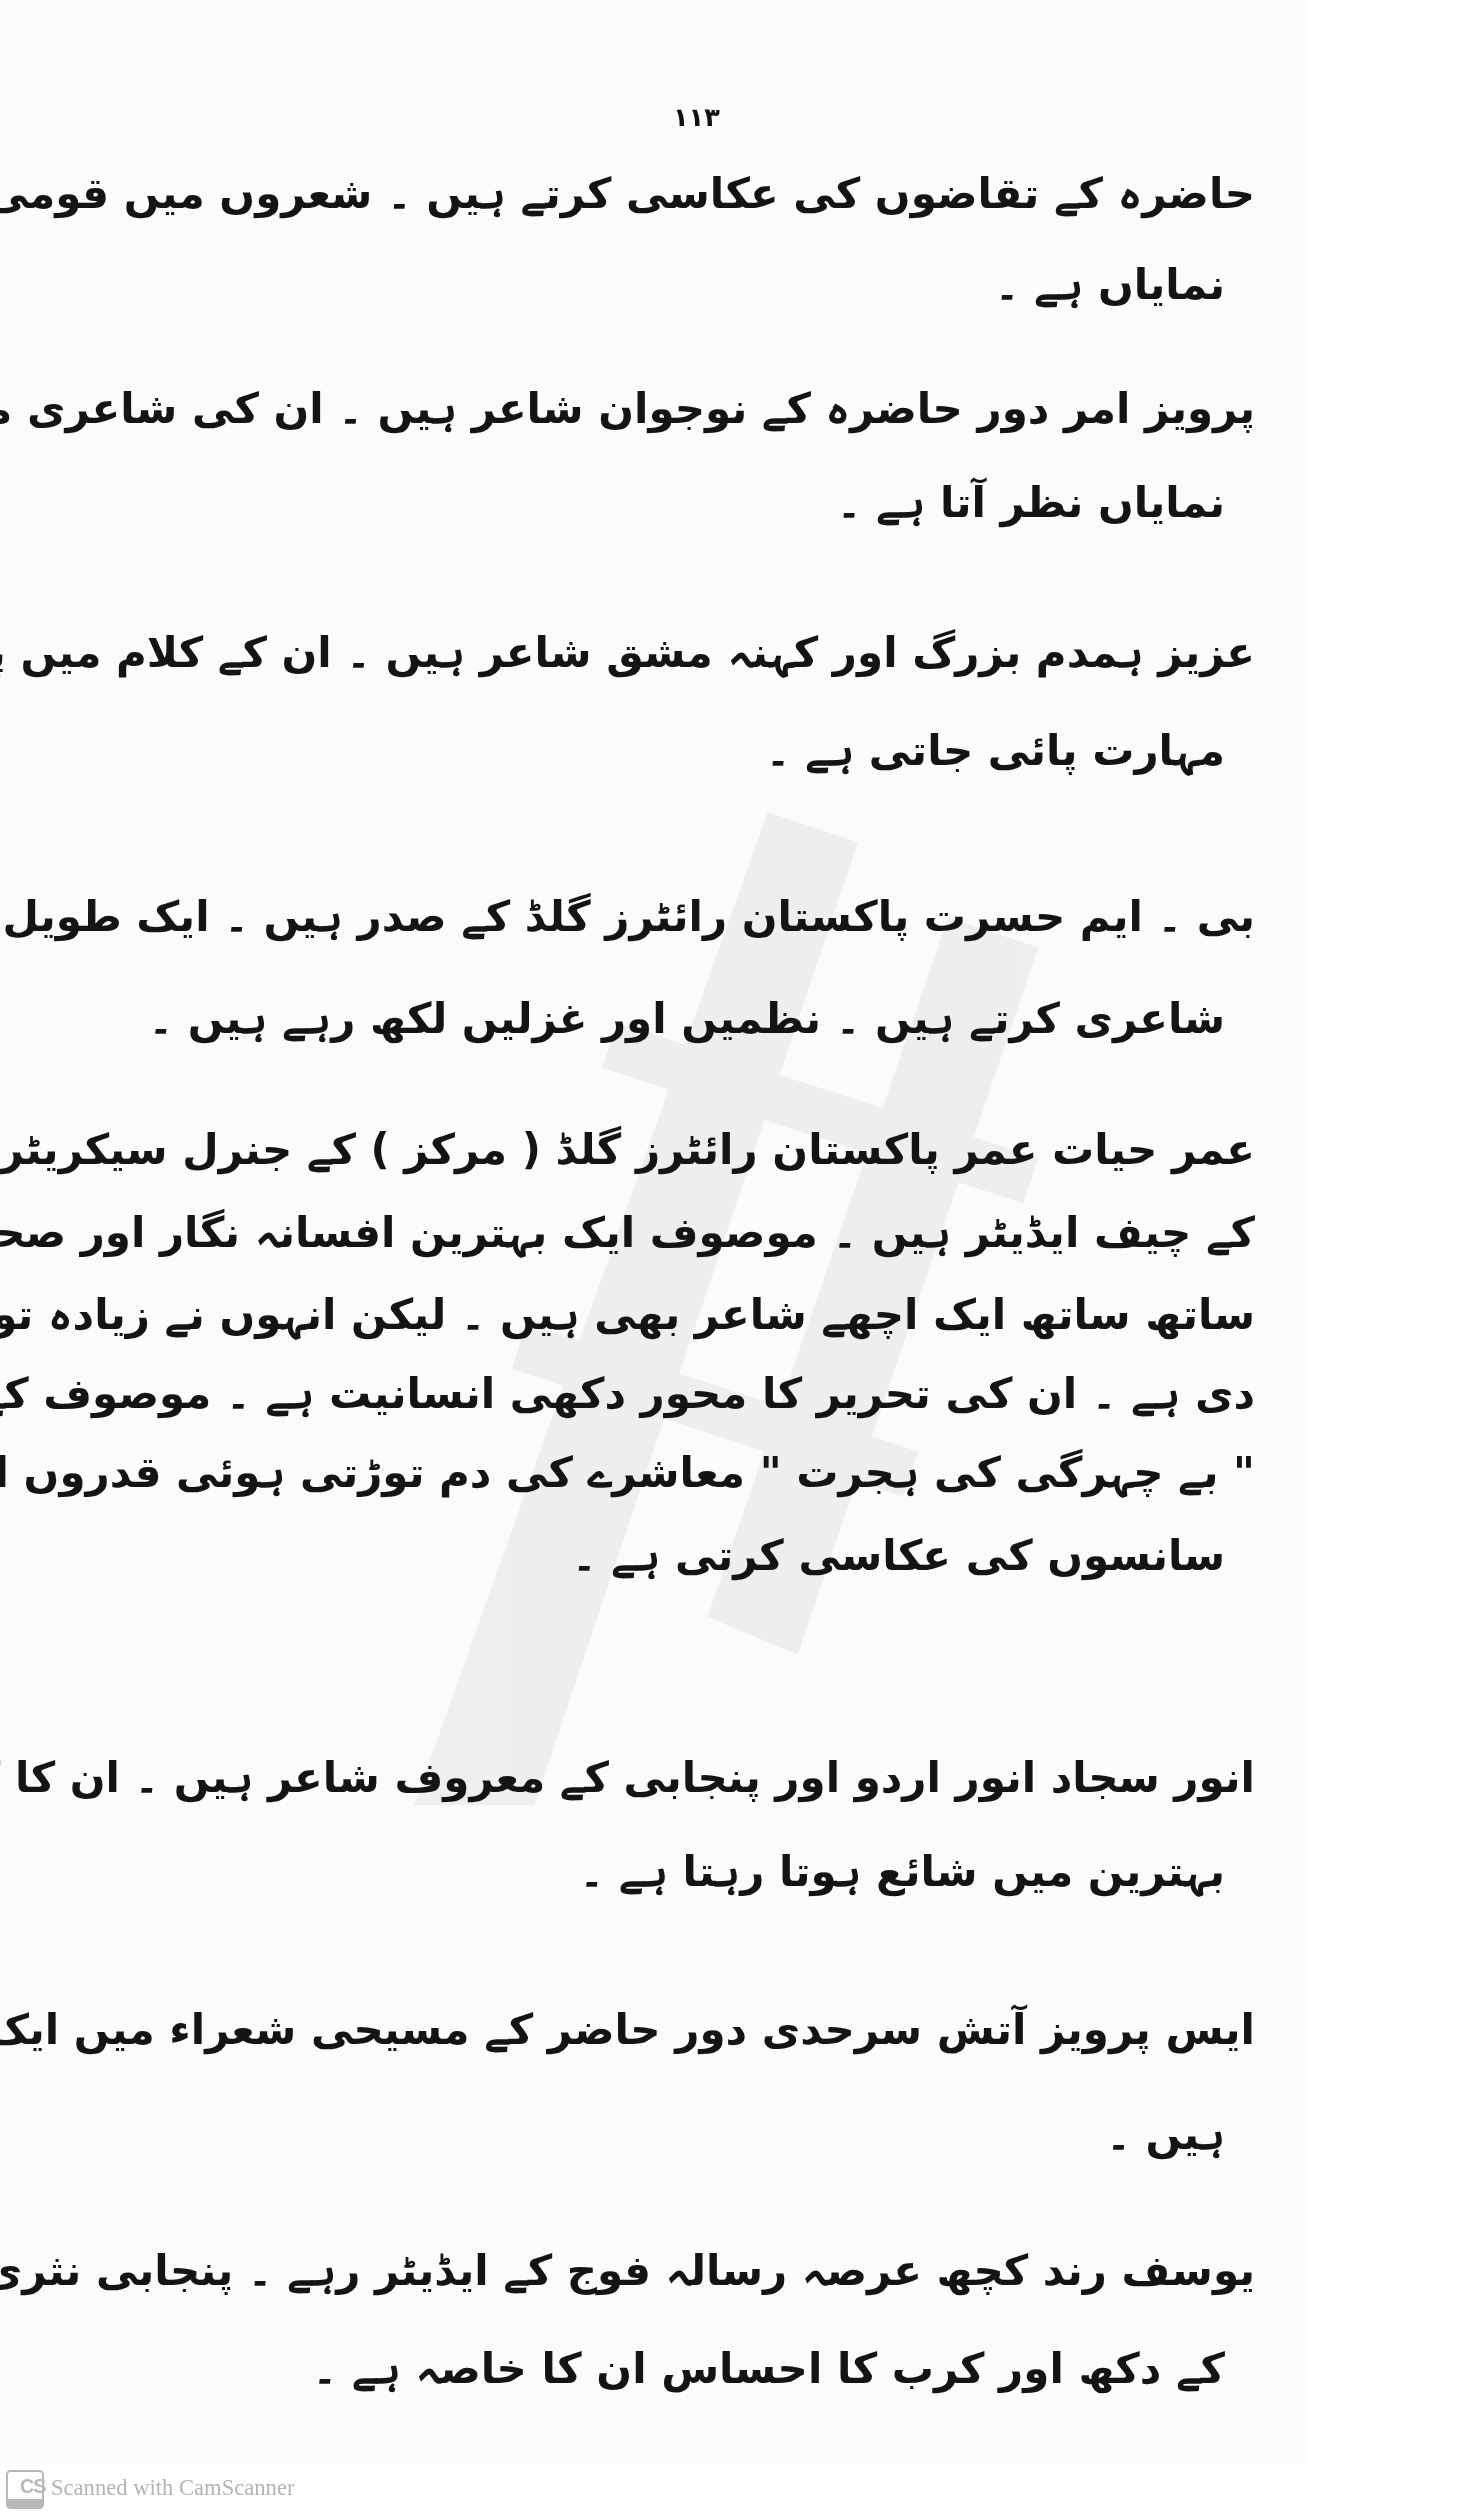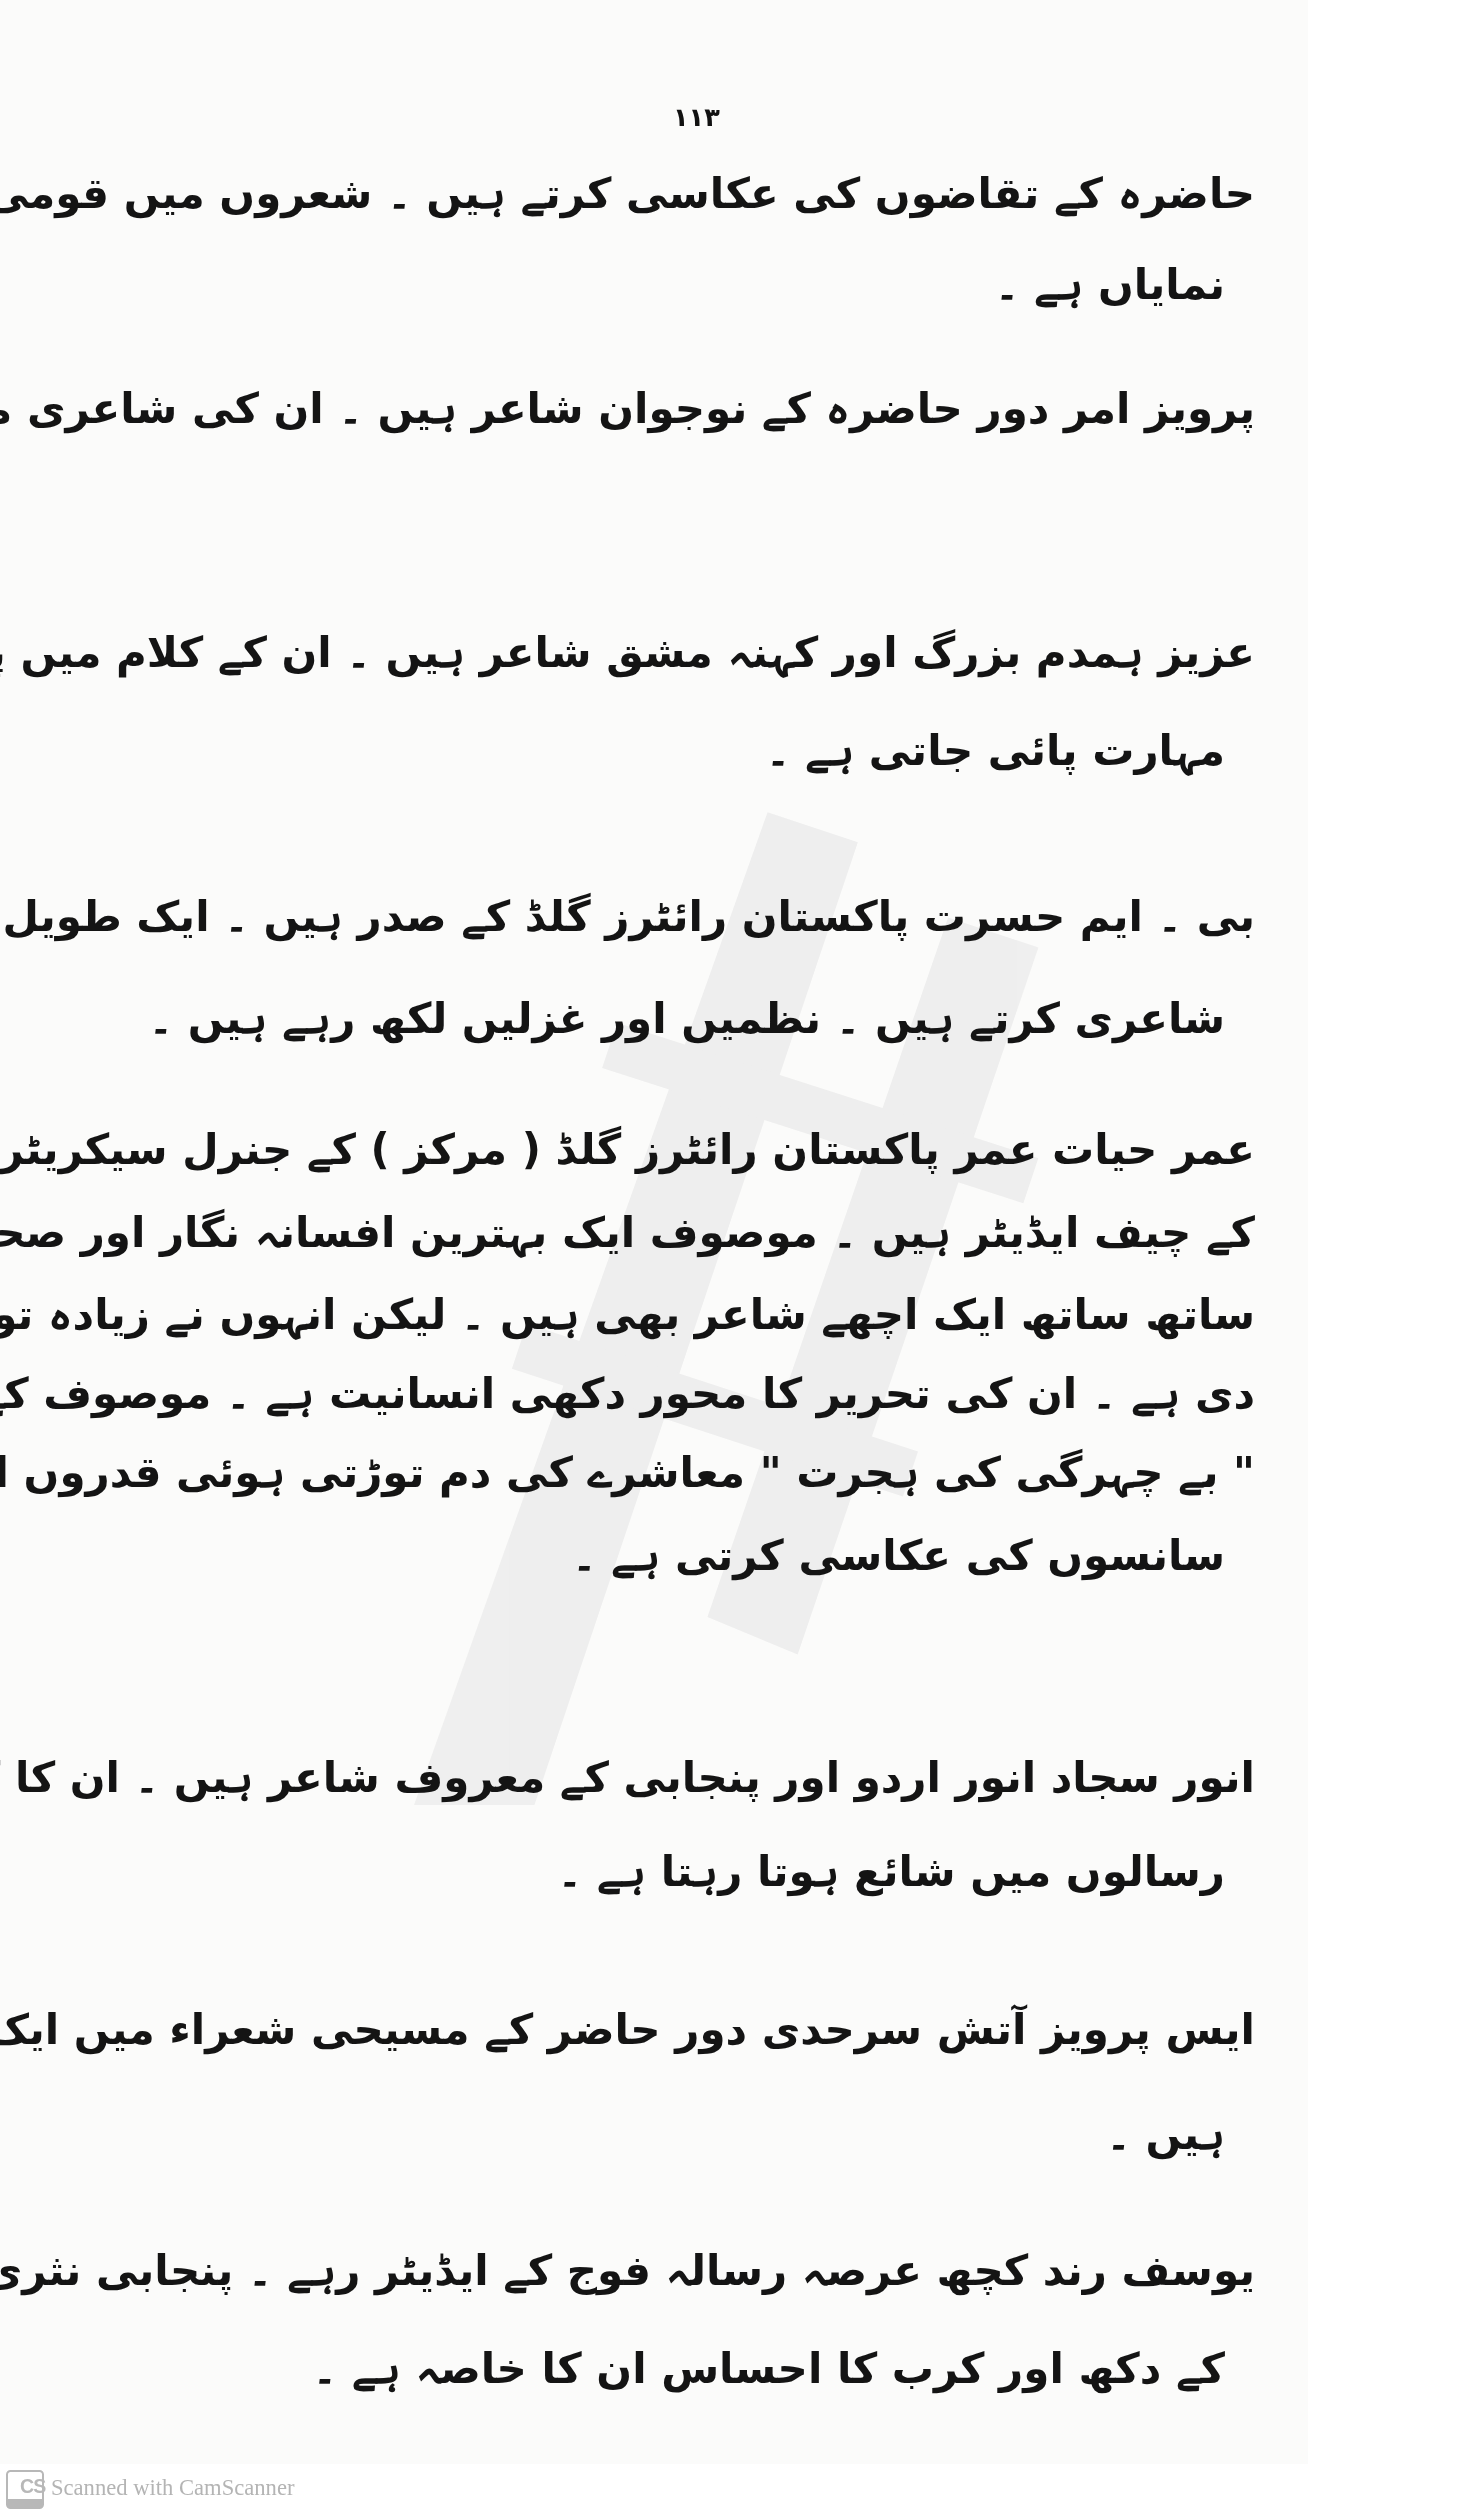--- a/index.html
+++ b/index.html
@@ -63,36 +63,37 @@
       <polygon points="300,820 820,990 840,930 320,760"></polygon>
     </g>
   </svg>
 
   <div class="page-number">۱۱۳</div>
 
   <div class="line full" style="top:169px">حاضرہ کے تقاضوں کی عکاسی کرتے ہیں ۔ شعروں میں قومی و ملکی درد و کرب</div>
   <div class="line cont" style="top:260px">نمایاں ہے ۔</div>
 
   <div class="line full" style="top:384px">پرویز امر دور حاضرہ کے نوجوان شاعر ہیں ۔ ان کی شاعری میں جدید رجحان</div>
+  <div class="line cont" style="top:478px">نمایاں نظر آتا ہے ۔</div>
 
   <div class="line full" style="top:628px">عزیز ہمدم بزرگ اور کہنہ مشق شاعر ہیں ۔ ان کے کلام میں پختگی اور استادانہ</div>
   <div class="line cont" style="top:726px">مہارت پائی جاتی ہے ۔</div>
 
   <div class="line full" style="top:892px">بی ۔ ایم حسرت پاکستان رائٹرز گلڈ کے صدر ہیں ۔ ایک طویل عرصے سے شعرو</div>
   <div class="line cont" style="top:994px">شاعری کرتے ہیں ۔ نظمیں اور غزلیں لکھ رہے ہیں ۔</div>
 
   <div class="line full" style="top:1125px">عمر حیات عمر پاکستان رائٹرز گلڈ ( مرکز ) کے جنرل سیکریٹری اور ماہنامہ " جودت</div>
   <div class="line full" style="top:1208px">کے چیف ایڈیٹر ہیں ۔ موصوف ایک بہترین افسانہ نگار اور صحافی ہونے کے</div>
   <div class="line full" style="top:1290px">ساتھ ساتھ ایک اچھے شاعر بھی ہیں ۔ لیکن انہوں نے زیادہ توجہ افسانہ نگاری پر</div>
   <div class="line full" style="top:1369px">دی ہے ۔ ان کی تحریر کا محور دکھی انسانیت ہے ۔ موصوف کے افسانوں کا مجموعہ</div>
   <div class="line full" style="top:1448px">" بے چہرگی کی ہجرت " معاشرے کی دم توڑتی ہوئی قدروں اور انسان کی ٹوٹتی</div>
   <div class="line cont" style="top:1531px">سانسوں کی عکاسی کرتی ہے ۔</div>
 
   <div class="line full" style="top:1753px">انور سجاد انور اردو اور پنجابی کے معروف شاعر ہیں ۔ ان کا کلام اکثر مسیحی</div>
-  <div class="line cont" style="top:1847px">رسالوں میں شائع ہوتا رہتا ہے ۔</div>
+  <div class="line cont" style="top:1847px">بہترین میں شائع ہوتا رہتا ہے ۔</div>
 
   <div class="line full" style="top:2005px">ایس پرویز آتش سرحدی دور حاضر کے مسیحی شعراء میں ایک خوبصورت اضافہ</div>
   <div class="line cont" style="top:2110px">ہیں ۔</div>
 
   <div class="line full" style="top:2246px">یوسف رند کچھ عرصہ رسالہ فوج کے ایڈیٹر رہے ۔ پنجابی نثری شاعری میں زمانے</div>
   <div class="line cont" style="top:2344px">کے دکھ اور کرب کا احساس ان کا خاصہ ہے ۔</div>
 
 </div>
 
 <div class="footer">

